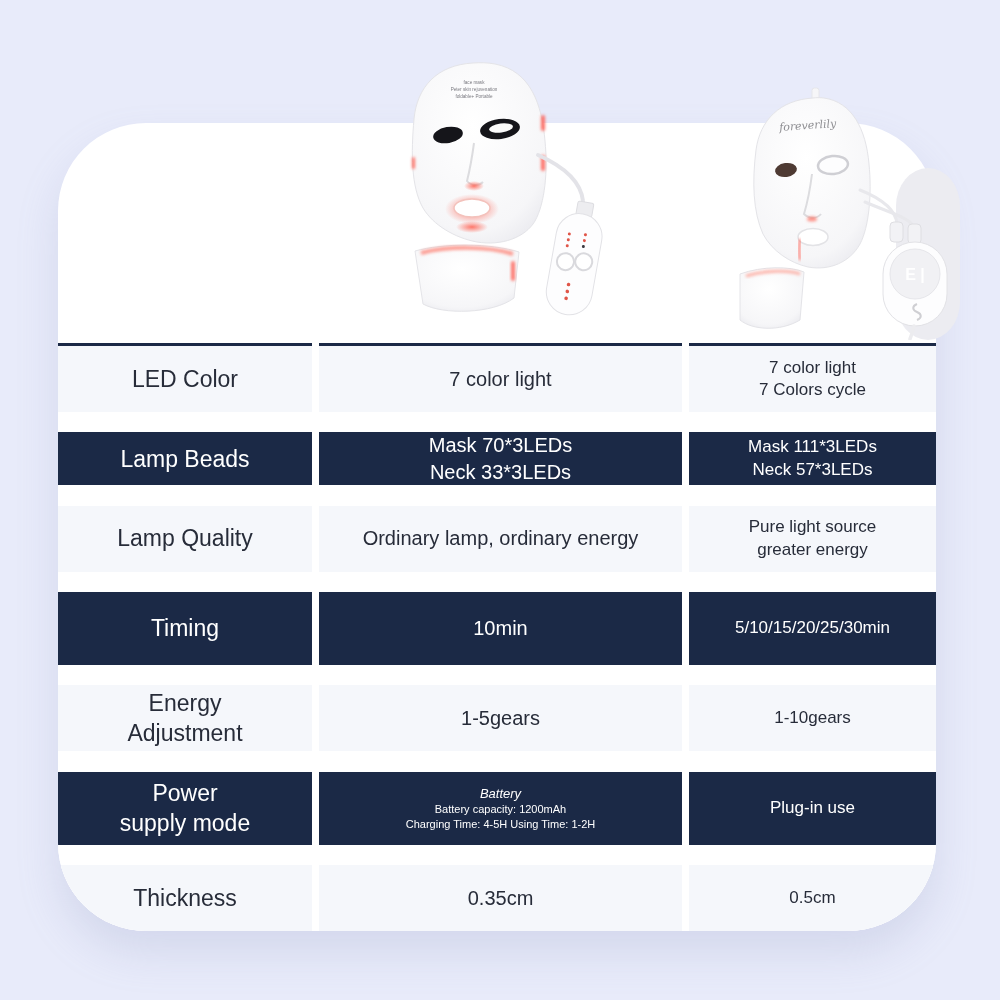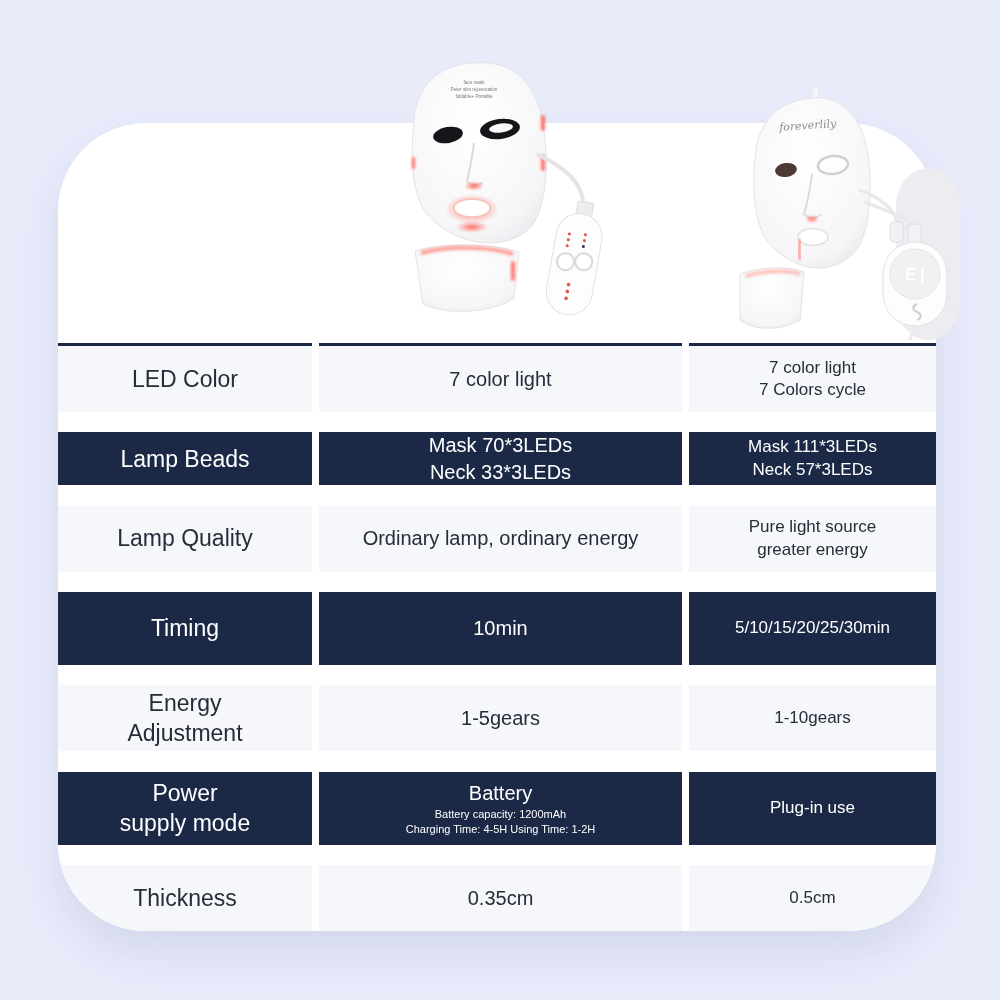--- a/index.html
+++ b/index.html
@@ -13,21 +13,21 @@
   .r5{height:66px}.r6{height:73px}.r7{height:66px}.r8{flex:1}
   .cell{display:flex;flex-direction:column;justify-content:center;align-items:center;
         text-align:center;box-sizing:border-box;line-height:1.32;}
   .light{background:#f5f7fb;color:#272c39;}
   .dark{background:#1b2946;color:#ffffff;}
   .topline{border-top:3px solid #1b2946;}
   .lbl{font-size:23px;}
   .v2{font-size:20px;}
   .v3{font-size:17px;}
   .battery .line{font-size:11px;line-height:1.35;}
-  .battery .line:first-child{font-size:20px;}
+  .battery .line:first-child{font-size:13px;font-style:italic;}
   .photo{position:absolute;z-index:2;}
   .tinytxt{font-size:4.6px;fill:#7a7a80;}
 </style>
 </head>
 <body>
 
 <div class="page">
 
   <div class="card">
     <div class="table">

